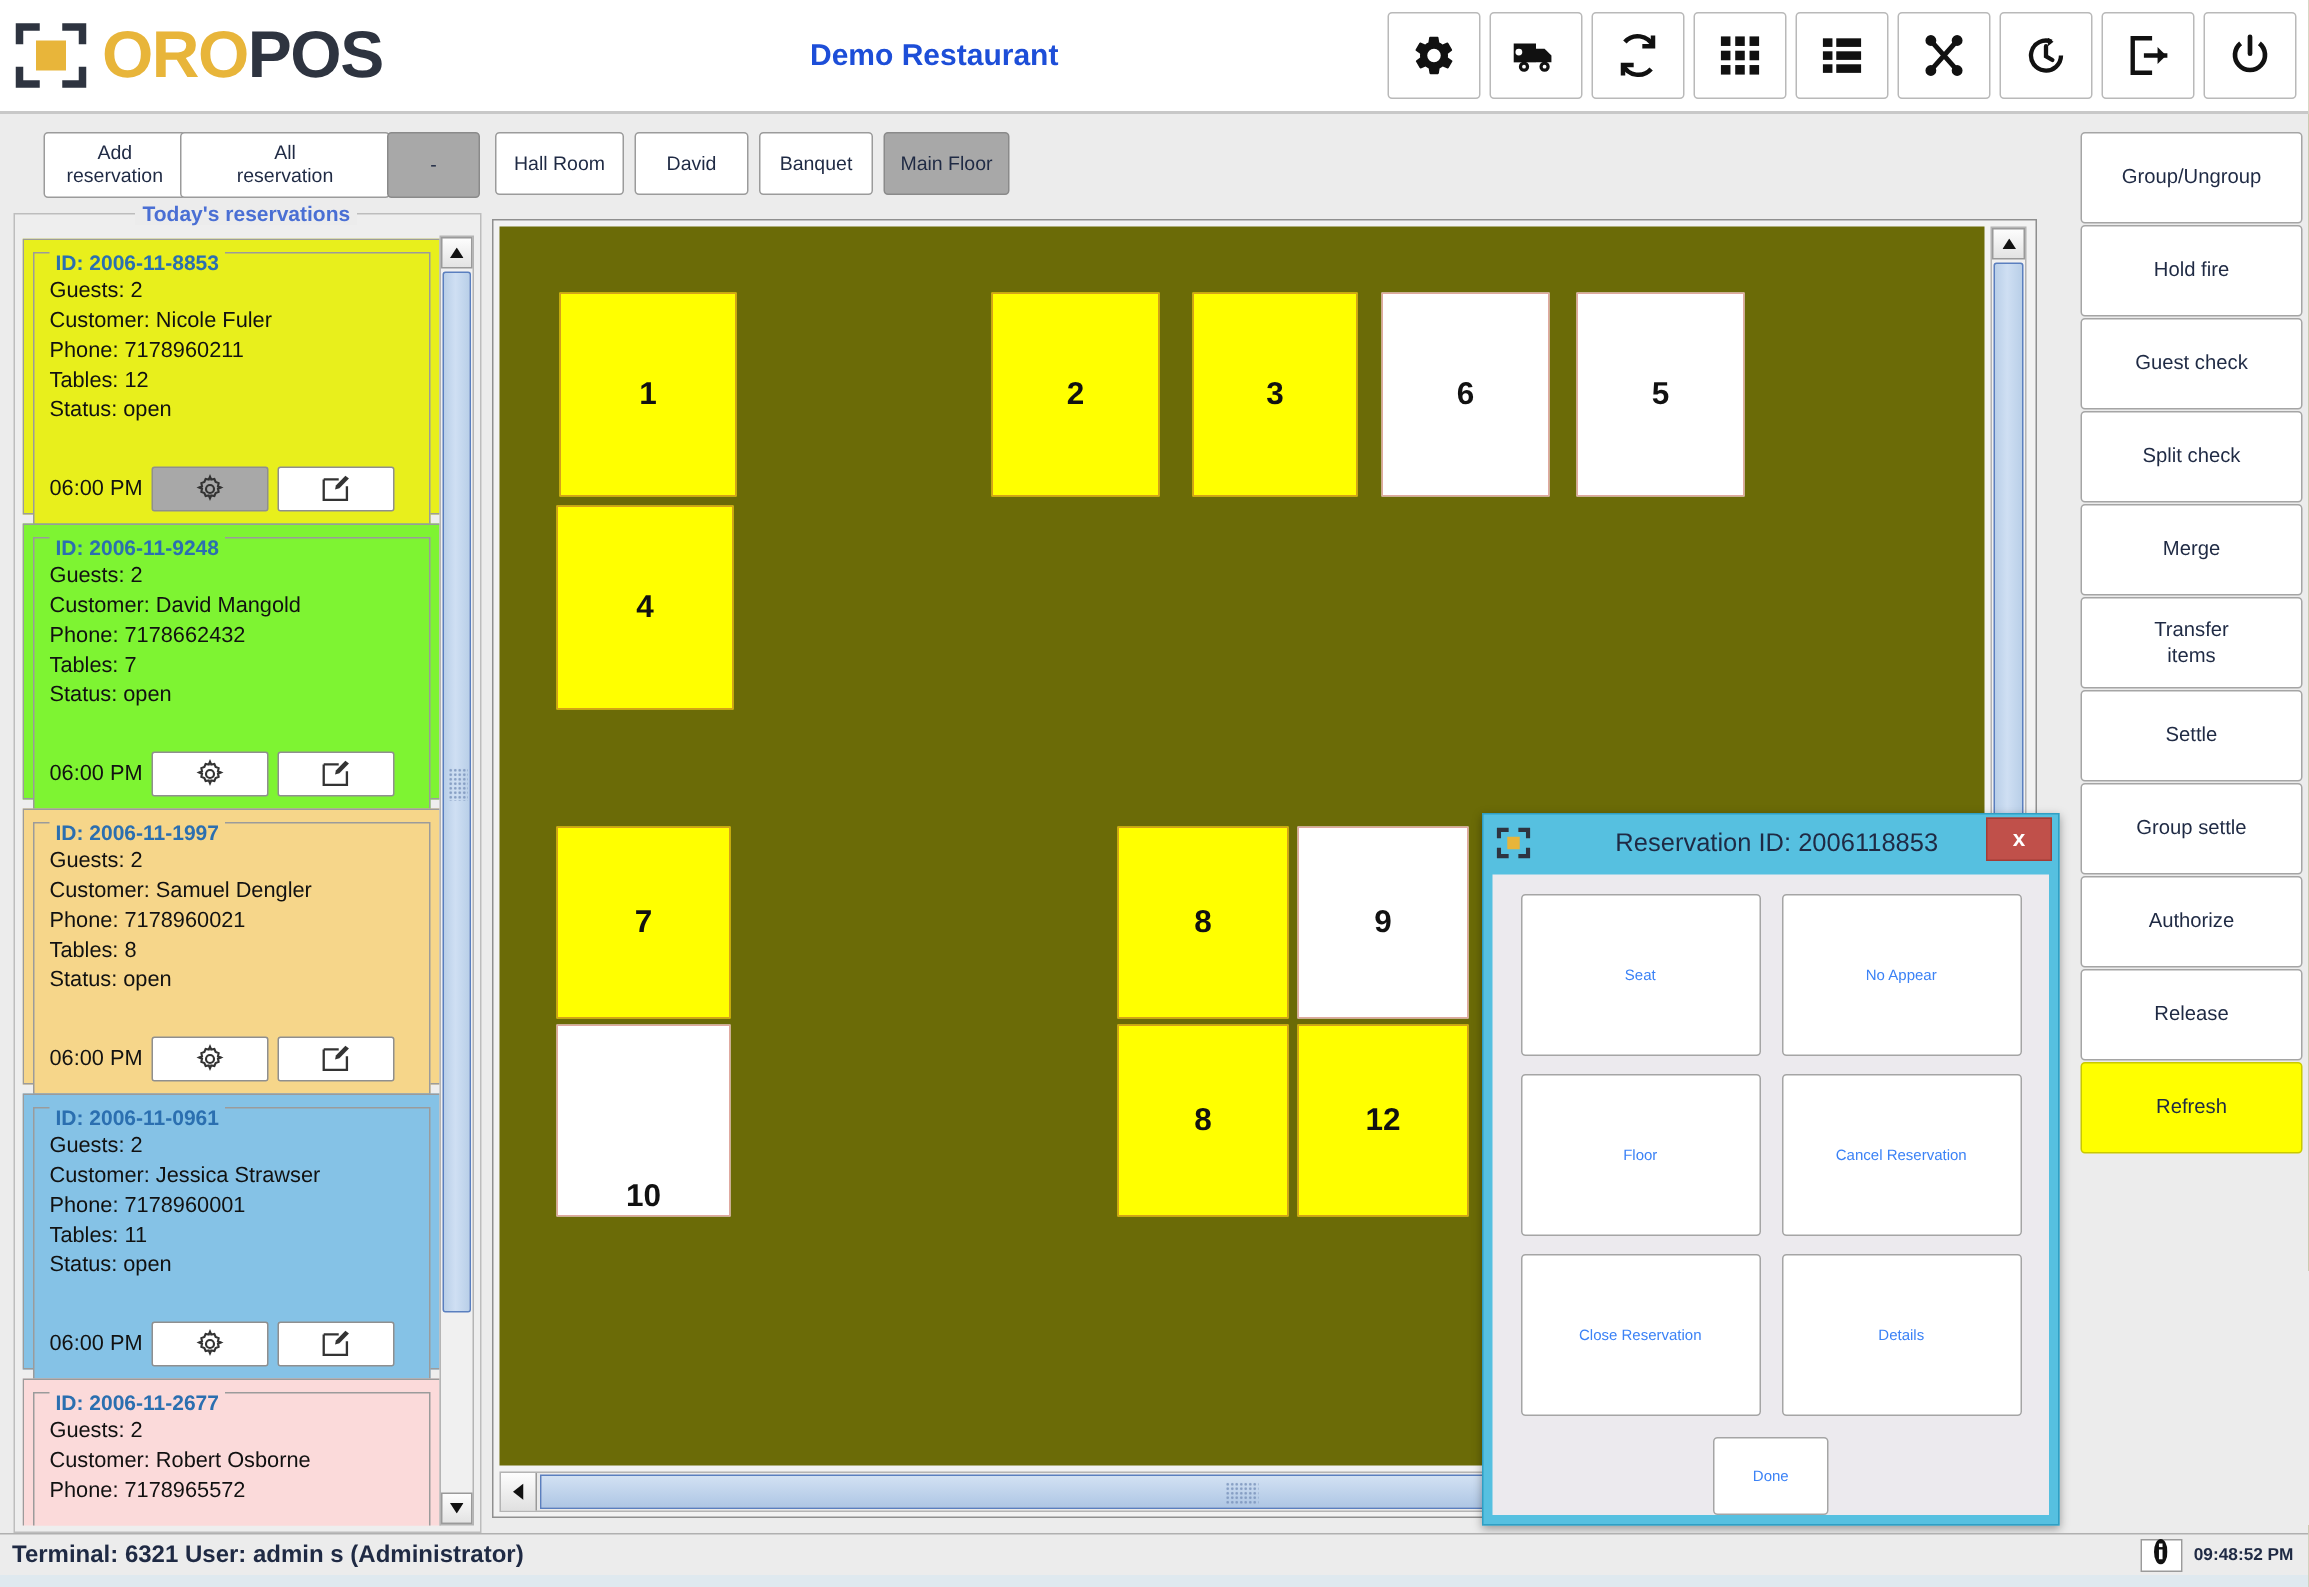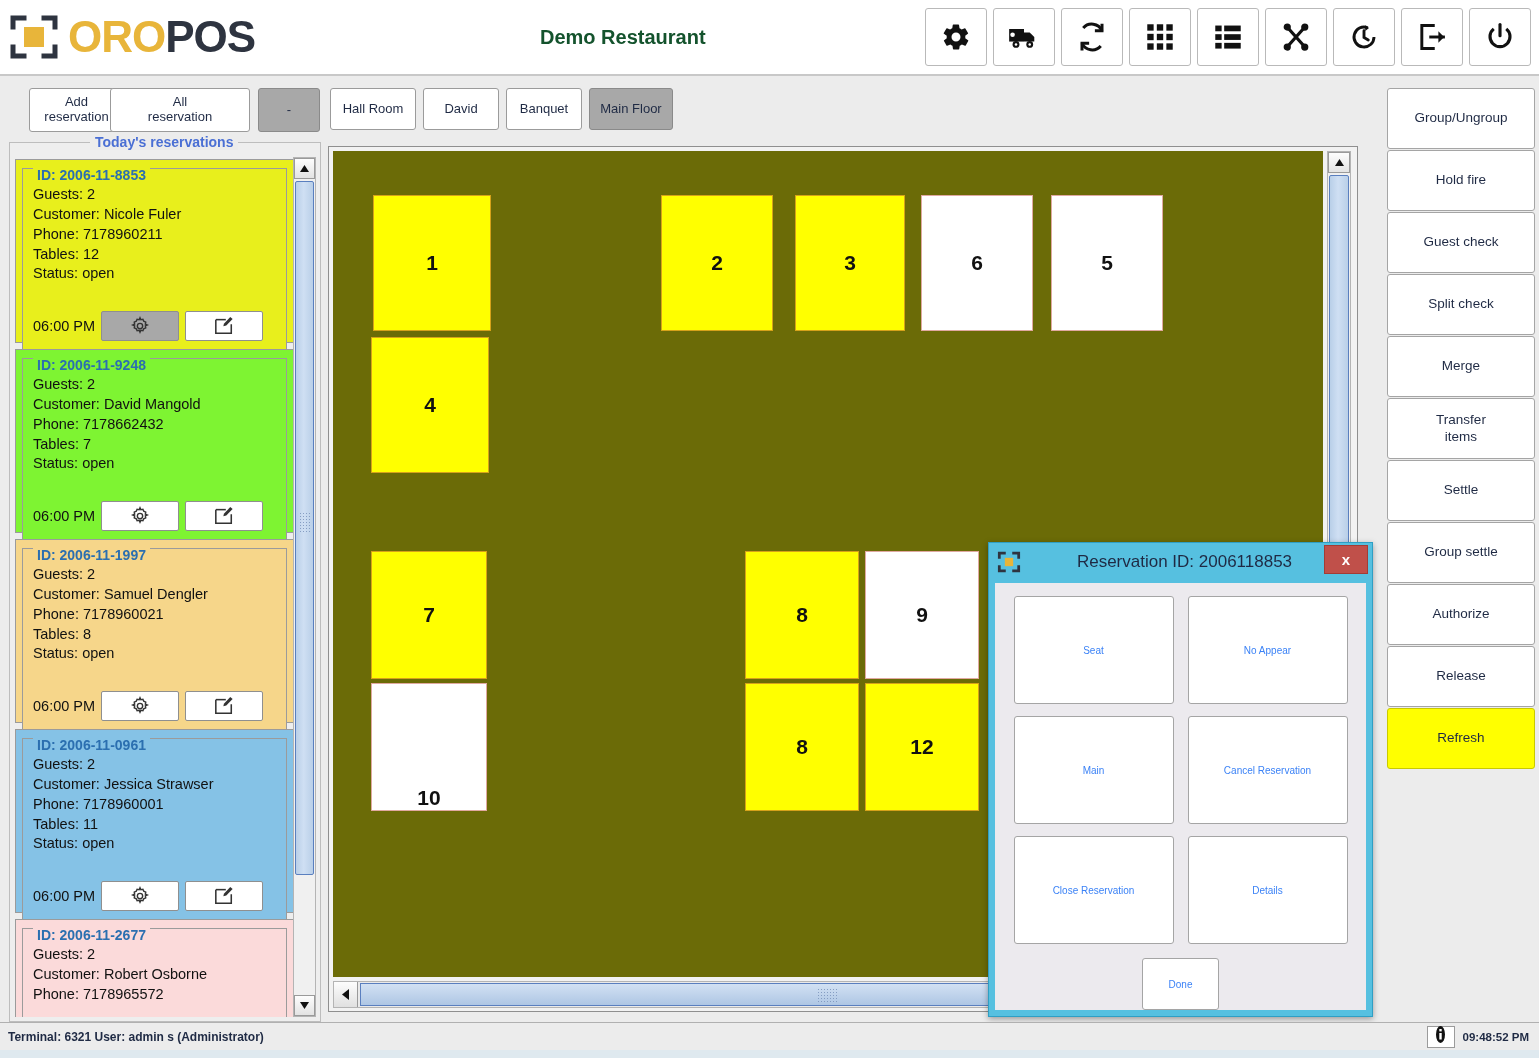--- a/index.html
+++ b/index.html
@@ -18,21 +18,21 @@
     border-bottom: 2px solid #c8c8c8;
     display: flex; align-items: center;
   }
   .logo-wrap { display: flex; align-items: center; padding-left: 8px; }
   .logo-mark { width: 52px; height: 52px; position: relative; margin-right: 8px; }
   .logo-text { font-size: 44px; font-weight: bold; letter-spacing: -1px; line-height: 1; }
   .logo-oro { color: #e8b53a; }
   .logo-pos { color: #2e3440; }
   .app-title {
     position: absolute; left: 540px; top: 26px;
-    font-size: 20px; font-weight: bold; color: #14532d;
+    font-size: 20px; font-weight: bold; color: #1d4ed8;
   }
   .toolbar-icons {
     position: absolute; right: 8px; top: 8px;
     display: flex; gap: 6px;
   }
   .tbtn {
     width: 62px; height: 58px; background: #fff;
     border: 1px solid #b9b9b9; border-radius: 3px;
     display: flex; align-items: center; justify-content: center;
     cursor: pointer;
@@ -197,21 +197,21 @@
     font-size: 10px; color: #3b82f6; cursor: pointer;
   }
   .dbtn.done { width: 77px; height: 60px; margin-top: 14px; }
 
   
   .statusbar {
     position: absolute; left: 0; bottom: 8px; width: 1539px; height: 28px;
     background: #ececec; border-top: 1px solid #b0b0b0;
     display: flex; align-items: center;
   }
-  .status-left { font-size: 12px; font-weight: bold; color: #1f2a44; padding-left: 8px; }
+  .status-left { font-size: 16px; font-weight: bold; color: #1f2a44; padding-left: 8px; }
   .status-right { margin-left: auto; display: flex; align-items: center; gap: 8px; padding-right: 10px; }
   .info-btn {
     width: 28px; height: 22px; background: #fff; border: 1px solid #9b9b9b;
     display: flex; align-items: center; justify-content: center; cursor: pointer;
   }
   .status-time { font-size: 11.5px; font-weight: bold; color: #1f2a44; }
   .bottom-strip { position: absolute; left:0; bottom:0; width: 1539px; height: 8px; background: #dfe9ef; }
 </style>
 </head>
 <body>
@@ -329,21 +329,21 @@
         </svg>
       </span>
     </div>
   </div>
 </div>
 
 <div class="topbar">
   <div class="tb" style="left:9px;width:95px;height:44px;margin-left:20px;">
     <span><span>Add</span><br><span>reservation</span></span>
   </div>
-  <div class="tb" style="left:110px;width:140px;height:44px;">
+  <div class="tb" style="left:120px;width:140px;height:44px;">
     <span><span>All</span><br><span>reservation</span></span>
   </div>
   <div class="tb sel" style="left:258px;width:62px;height:44px;">-</div>
   <div class="tb" style="left:330px;width:86px;height:42px;">Hall Room</div>
   <div class="tb" style="left:423px;width:76px;height:42px;">David</div>
   <div class="tb" style="left:506px;width:76px;height:42px;">Banquet</div>
   <div class="tb sel" style="left:589px;width:84px;height:42px;">Main Floor</div>
 </div>
 
 <div class="leftpanel">
@@ -592,21 +592,21 @@
         <rect x="17" y="17" width="18" height="18" fill="#e8b53a"></rect>
       </svg>
     </span>
     <div class="dlg-text">Reservation ID: 2006118853</div>
     <div class="dlg-close">x</div>
   </div>
   <div class="dlg-body">
     <div class="dlg-grid" id="dlg-grid">
         <div class="dbtn">Seat</div>
         <div class="dbtn">No Appear</div>
-        <div class="dbtn">Main</div>
+        <div class="dbtn">Floor</div>
         <div class="dbtn">Cancel Reservation</div>
         <div class="dbtn">Close Reservation</div>
         <div class="dbtn">Details</div>
       </div>
     <div class="dbtn done">Done</div>
   </div>
 </div>
 
 <div class="statusbar">
   <div class="status-left">Terminal: 6321 User: admin s (Administrator)</div>

